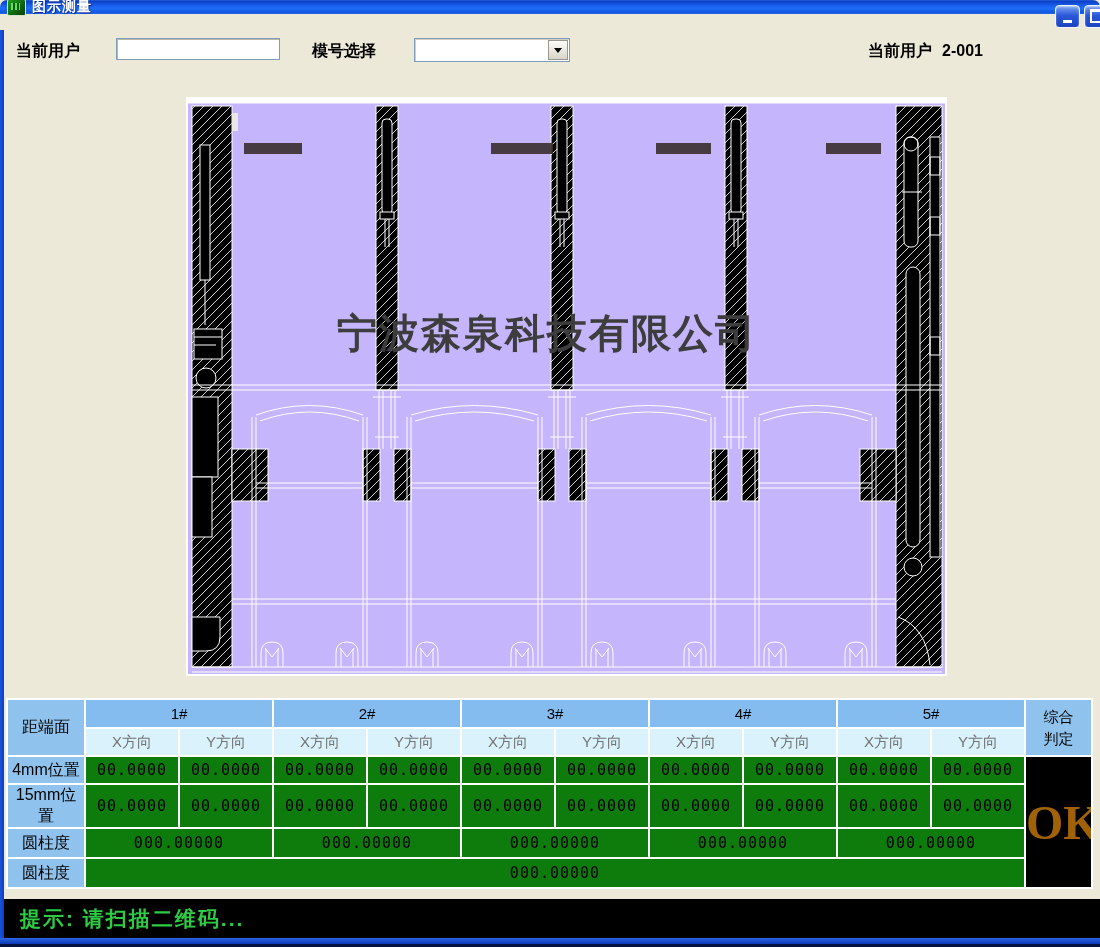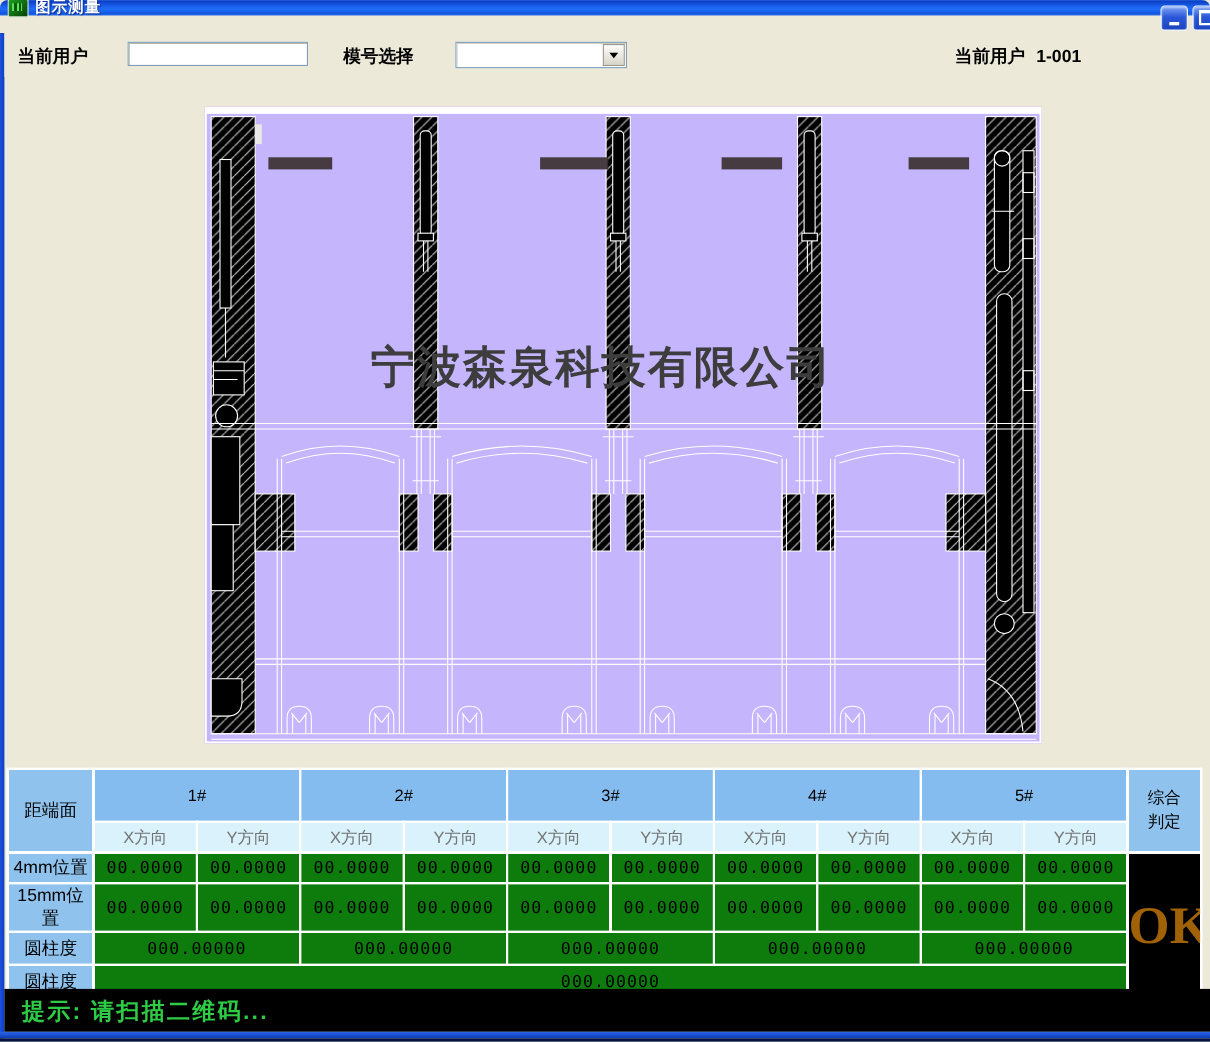--- a/index.html
+++ b/index.html
@@ -53,21 +53,21 @@
     border:1px solid #8a8878;background:#fff;}
   table.meas td{border:2px solid #fff;text-align:center;vertical-align:middle;overflow:hidden;padding:0;}
   td.lbl{background:#8fc3ee;font-size:16px;color:#000;}
   td.corner{font-size:16px;}
   td.grp{background:#85bcef;font-size:15px;color:#000;}
   td.sub{background:#d9f2fb;font-size:15px;color:#737373;}
   td.val{background:#0d7c0d;color:#000;font-size:15px;font-family:"DejaVu Sans Mono","Liberation Mono",monospace;letter-spacing:1px;}
   td.vhdr{background:#8fc3ee;font-size:15px;color:#000;line-height:22px;}
   td.okcell{background:#000;}
   .ok-text{color:#a16207;font-size:48px;font-family:"Liberation Serif",serif;font-weight:bold;}
-  tr.hdr1{height:48px;} tr.hdr2{height:28px;}
+  tr.hdr1{height:29px;} tr.hdr2{height:28px;}
   tr.r1{height:28px;} tr.r2{height:28px;} tr.r3{height:30px;} tr.r4{height:30px;}
 
   
   .statusbar{position:absolute;left:4px;top:899px;width:1096px;height:39px;background:#000;
     display:flex;align-items:center;}
   .status-text{color:#2ecc44;font-size:21px;font-weight:bold;margin-left:16px;letter-spacing:2px;}
 </style>
 </head>
 <body>
 
@@ -89,21 +89,21 @@
     <span class="flabel lab-product">当前用户</span>
     <input class="txt-input" type="text" value="" style="">
     <span class="flabel lab-mold">模号选择</span>
     <div class="combo">
       <span></span>
       <span class="combo-btn">
           <span class="combo-arrow"></span>
         </span>
     </div>
     <span class="user-area">
-      <span>当前用户</span><span class="uv">1-001</span>
+      <span>当前用户</span><span class="uv">2-001</span>
     </span>
   </div>
 
   <div class="drawing">
     <svg width="761" height="579" viewBox="0 0 761 579" xmlns="http://www.w3.org/2000/svg">
       <defs>
         <pattern id="h" width="9" height="9" patternUnits="userSpaceOnUse">
           <rect width="9" height="9" fill="#000"></rect>
           <path d="M-1,10 L10,-1" stroke="#cfcfcf" stroke-width="1"></path>
         </pattern>

